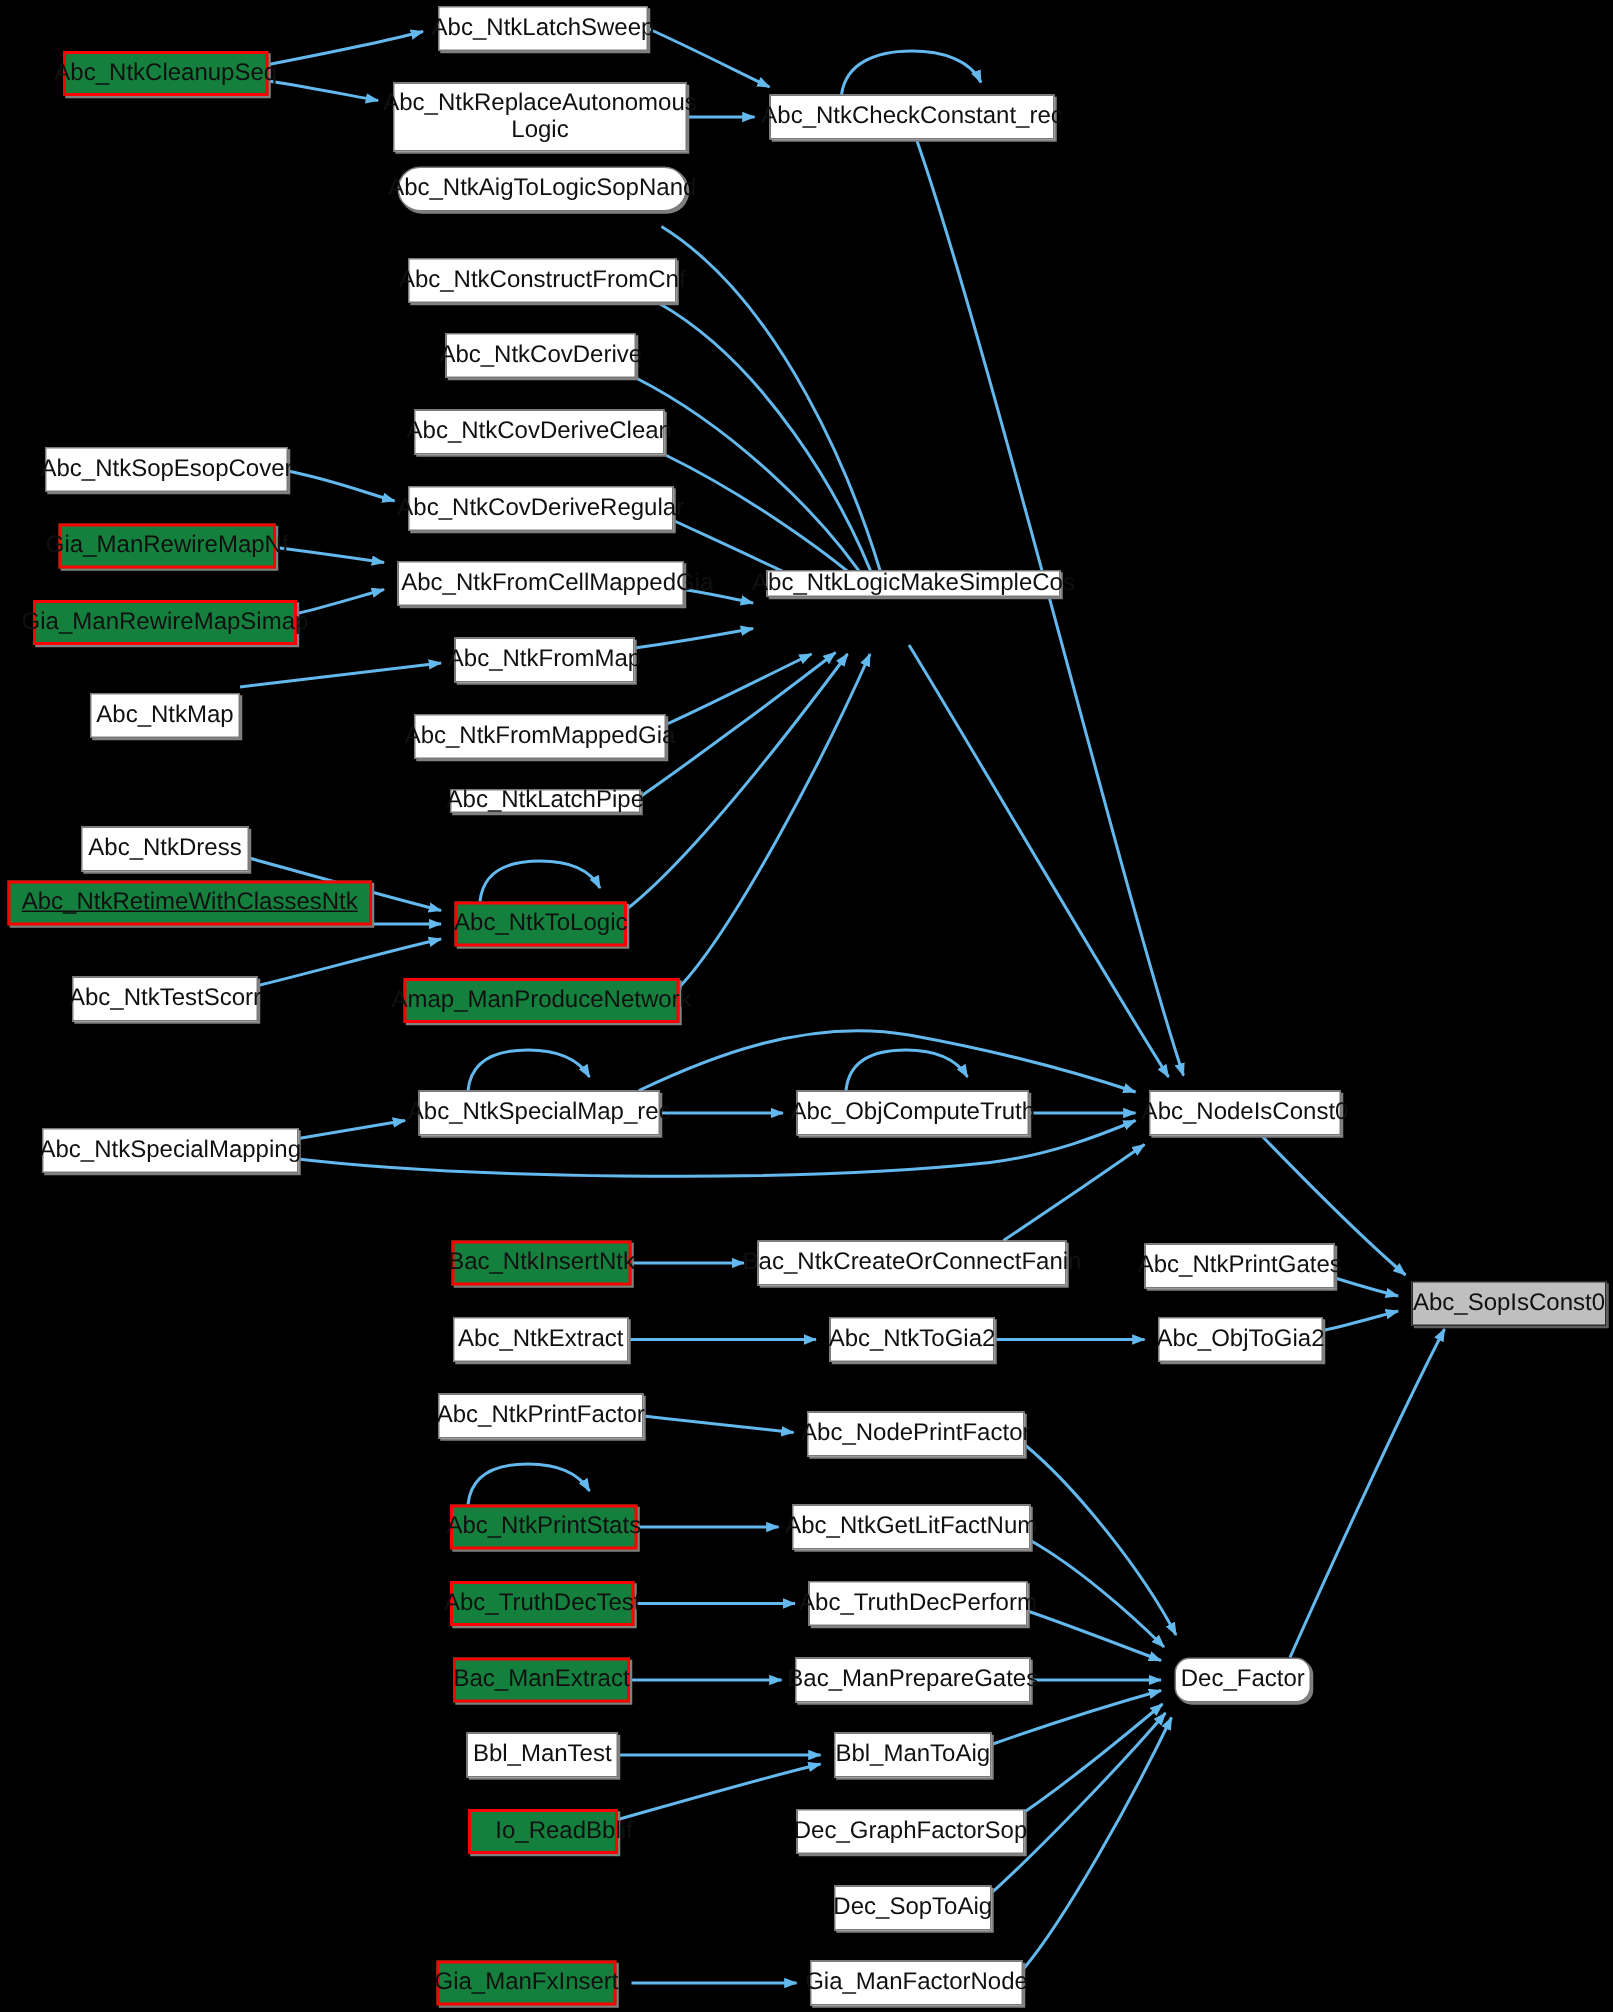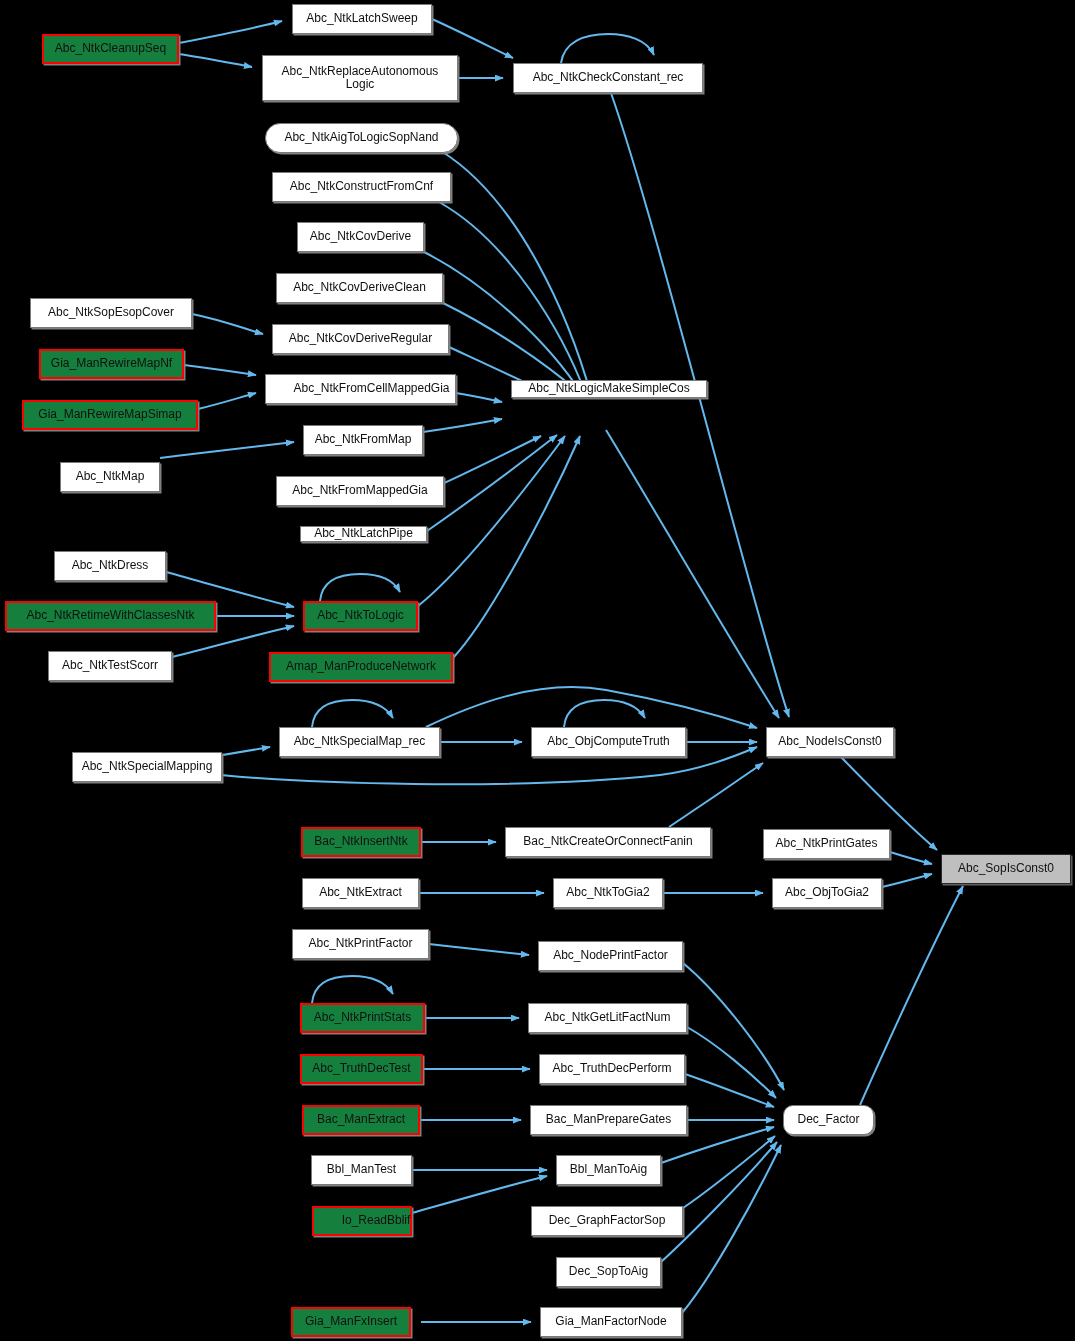--- a/index.html
+++ b/index.html
@@ -1,21 +1,21 @@
 <!DOCTYPE html>
 <html><head>
 <meta charset="utf-8">
 <style>
   html,body{margin:0;padding:0;background:#000;}
   #graph-root{position:relative;width:1075px;height:1341px;background:#000;
     font-family:"Liberation Sans", sans-serif;}
   svg.edges{position:absolute;left:0;top:0;width:1075px;height:1341px;}
   .node{position:absolute;box-sizing:border-box;display:flex;align-items:center;
     justify-content:center;text-align:center;line-height:1.12;
-    font-size:12px;color:#101010;white-space:pre-line;}
+    font-size:16px;color:#101010;white-space:pre-line;}
   .node.plain{background:#ffffff;border:1px solid #7a7a7a;
     box-shadow:1.5px 1.5px 0 0 #808080;}
   .node.red{background:#15803d;border:2px solid #ff0000;
     box-shadow:1.5px 1.5px 0 0 #808080;}
   .node.cur{background:#bfbfbf;border:1px solid #2b2b2b;
     box-shadow:1.5px 1.5px 0 0 #606060;}
 </style>
 </head>
 <body>
 
@@ -85,43 +85,43 @@
         <path d="M682,1313 C710,1280 755,1199 781,1145" marker-end="url(#ah)" stroke="#63b8ee"></path>
         <path d="M860,1105 C884,1051 932,946 963,886" marker-end="url(#ah)" stroke="#63b8ee"></path>
       </g>
   </svg>
   <div id="node-layer">
       <div class="node plain" style="left: 292px; top: 4px; width: 140px; height: 30px;">Abc_NtkLatchSweep</div>
       <div class="node red" style="left: 42px; top: 34px; width: 137px; height: 30px;">Abc_NtkCleanupSeq</div>
       <div class="node plain" style="left: 262px; top: 55px; width: 196px; height: 46px;">Abc_NtkReplaceAutonomous
 Logic</div>
       <div class="node plain" style="left: 513px; top: 63px; width: 190px; height: 30px;">Abc_NtkCheckConstant_rec</div>
-      <div class="node plain" style="left: 265px; top: 123px; width: 193px; height: 30px; border-radius: 15px;">Abc_NtkAigToLogicSopNand</div>
+      <div class="node plain" style="left: 265px; top: 111px; width: 193px; height: 30px; border-radius: 15px;">Abc_NtkAigToLogicSopNand</div>
       <div class="node plain" style="left: 272px; top: 172px; width: 179px; height: 30px;">Abc_NtkConstructFromCnf</div>
       <div class="node plain" style="left: 297px; top: 222px; width: 127px; height: 30px;">Abc_NtkCovDerive</div>
       <div class="node plain" style="left: 276px; top: 273px; width: 167px; height: 30px;">Abc_NtkCovDeriveClean</div>
       <div class="node plain" style="left: 30px; top: 298px; width: 162px; height: 30px;">Abc_NtkSopEsopCover</div>
       <div class="node plain" style="left: 272px; top: 324px; width: 177px; height: 30px;">Abc_NtkCovDeriveRegular</div>
       <div class="node red" style="left: 39px; top: 349px; width: 145px; height: 30px;">Gia_ManRewireMapNf</div>
       <div class="node plain" style="left: 265px; top: 374px; width: 191px; height: 30px; padding-left: 22px;">Abc_NtkFromCellMappedGia</div>
       <div class="node red" style="left: 22px; top: 400px; width: 176px; height: 30px;">Gia_ManRewireMapSimap</div>
       <div class="node plain" style="left: 511px; top: 380px; width: 196px; height: 18px;">Abc_NtkLogicMakeSimpleCos</div>
       <div class="node plain" style="left: 303px; top: 425px; width: 120px; height: 30px;">Abc_NtkFromMap</div>
       <div class="node plain" style="left: 60px; top: 450px; width: 100px; height: 30px; margin-top: 12px;">Abc_NtkMap</div>
       <div class="node plain" style="left: 276px; top: 476px; width: 168px; height: 30px;">Abc_NtkFromMappedGia</div>
       <div class="node plain" style="left: 300px; top: 526px; width: 127px; height: 16px;">Abc_NtkLatchPipe</div>
       <div class="node plain" style="left: 54px; top: 551px; width: 112px; height: 30px;">Abc_NtkDress</div>
       <div class="node red" style="left: 303px; top: 601px; width: 115px; height: 30px;">Abc_NtkToLogic</div>
-      <div class="node red" style="left: 5px; top: 601px; width: 211px; height: 30px;">Abc_NtkRetimeWithClassesNtk</div>
+      <div class="node red" style="left: 5px; top: 587px; width: 243px; height: 30px; text-decoration: underline;">Abc_NtkRetimeWithClassesNtk</div>
       <div class="node plain" style="left: 48px; top: 651px; width: 124px; height: 30px;">Abc_NtkTestScorr</div>
       <div class="node red" style="left: 269px; top: 652px; width: 184px; height: 30px;">Amap_ManProduceNetwork</div>
       <div class="node plain" style="left: 279px; top: 727px; width: 161px; height: 30px;">Abc_NtkSpecialMap_rec</div>
       <div class="node plain" style="left: 531px; top: 727px; width: 155px; height: 30px;">Abc_ObjComputeTruth</div>
       <div class="node plain" style="left: 766px; top: 727px; width: 128px; height: 30px;">Abc_NodeIsConst0</div>
-      <div class="node plain" style="left: 28px; top: 752px; width: 150px; height: 30px; margin-left: 44px;">Abc_NtkSpecialMapping</div>
+      <div class="node plain" style="left: 28px; top: 752px; width: 171px; height: 30px;">Abc_NtkSpecialMapping</div>
       <div class="node red" style="left: 301px; top: 827px; width: 120px; height: 30px;">Bac_NtkInsertNtk</div>
       <div class="node plain" style="left: 505px; top: 827px; width: 206px; height: 30px;">Bac_NtkCreateOrConnectFanin</div>
       <div class="node plain" style="left: 763px; top: 829px; width: 127px; height: 30px;">Abc_NtkPrintGates</div>
       <div class="node cur" style="left: 941px; top: 854px; width: 130px; height: 30px;">Abc_SopIsConst0</div>
       <div class="node plain" style="left: 302px; top: 878px; width: 117px; height: 30px;">Abc_NtkExtract</div>
       <div class="node plain" style="left: 553px; top: 878px; width: 110px; height: 30px;">Abc_NtkToGia2</div>
       <div class="node plain" style="left: 772px; top: 878px; width: 110px; height: 30px;">Abc_ObjToGia2</div>
       <div class="node plain" style="left: 292px; top: 929px; width: 137px; height: 30px;">Abc_NtkPrintFactor</div>
       <div class="node plain" style="left: 538px; top: 941px; width: 145px; height: 30px;">Abc_NodePrintFactor</div>
       <div class="node red" style="left: 300px; top: 1003px; width: 125px; height: 30px;">Abc_NtkPrintStats</div>

